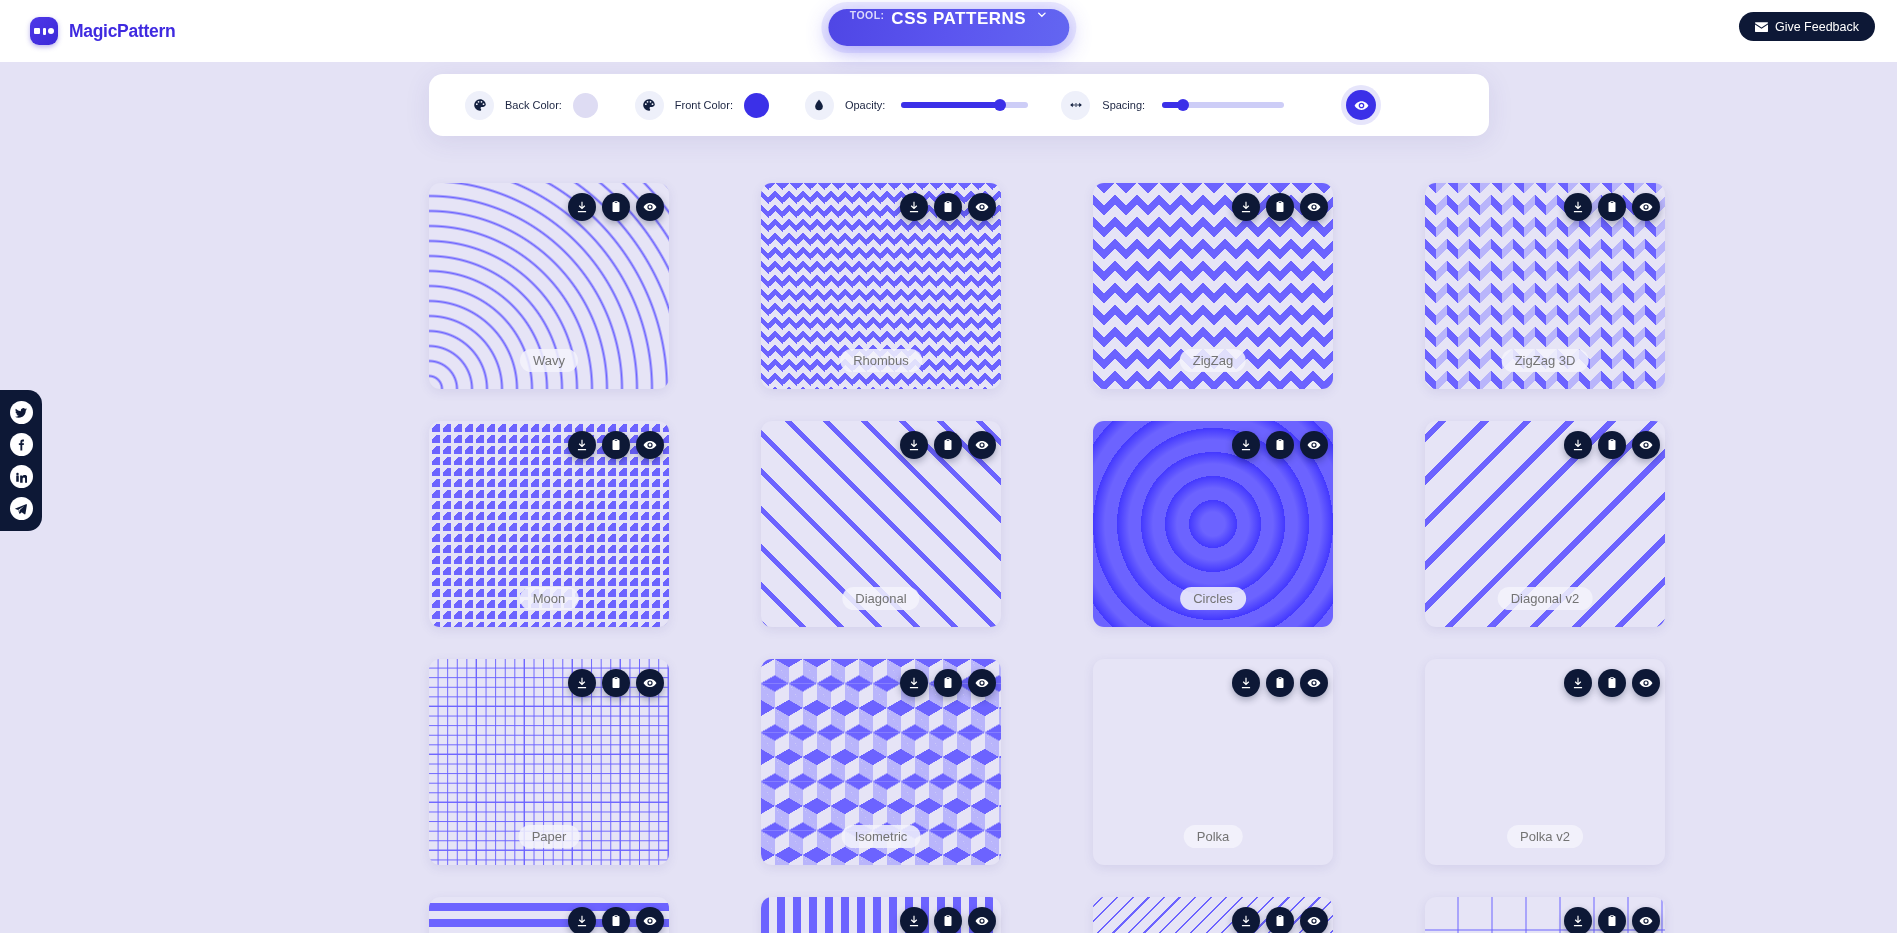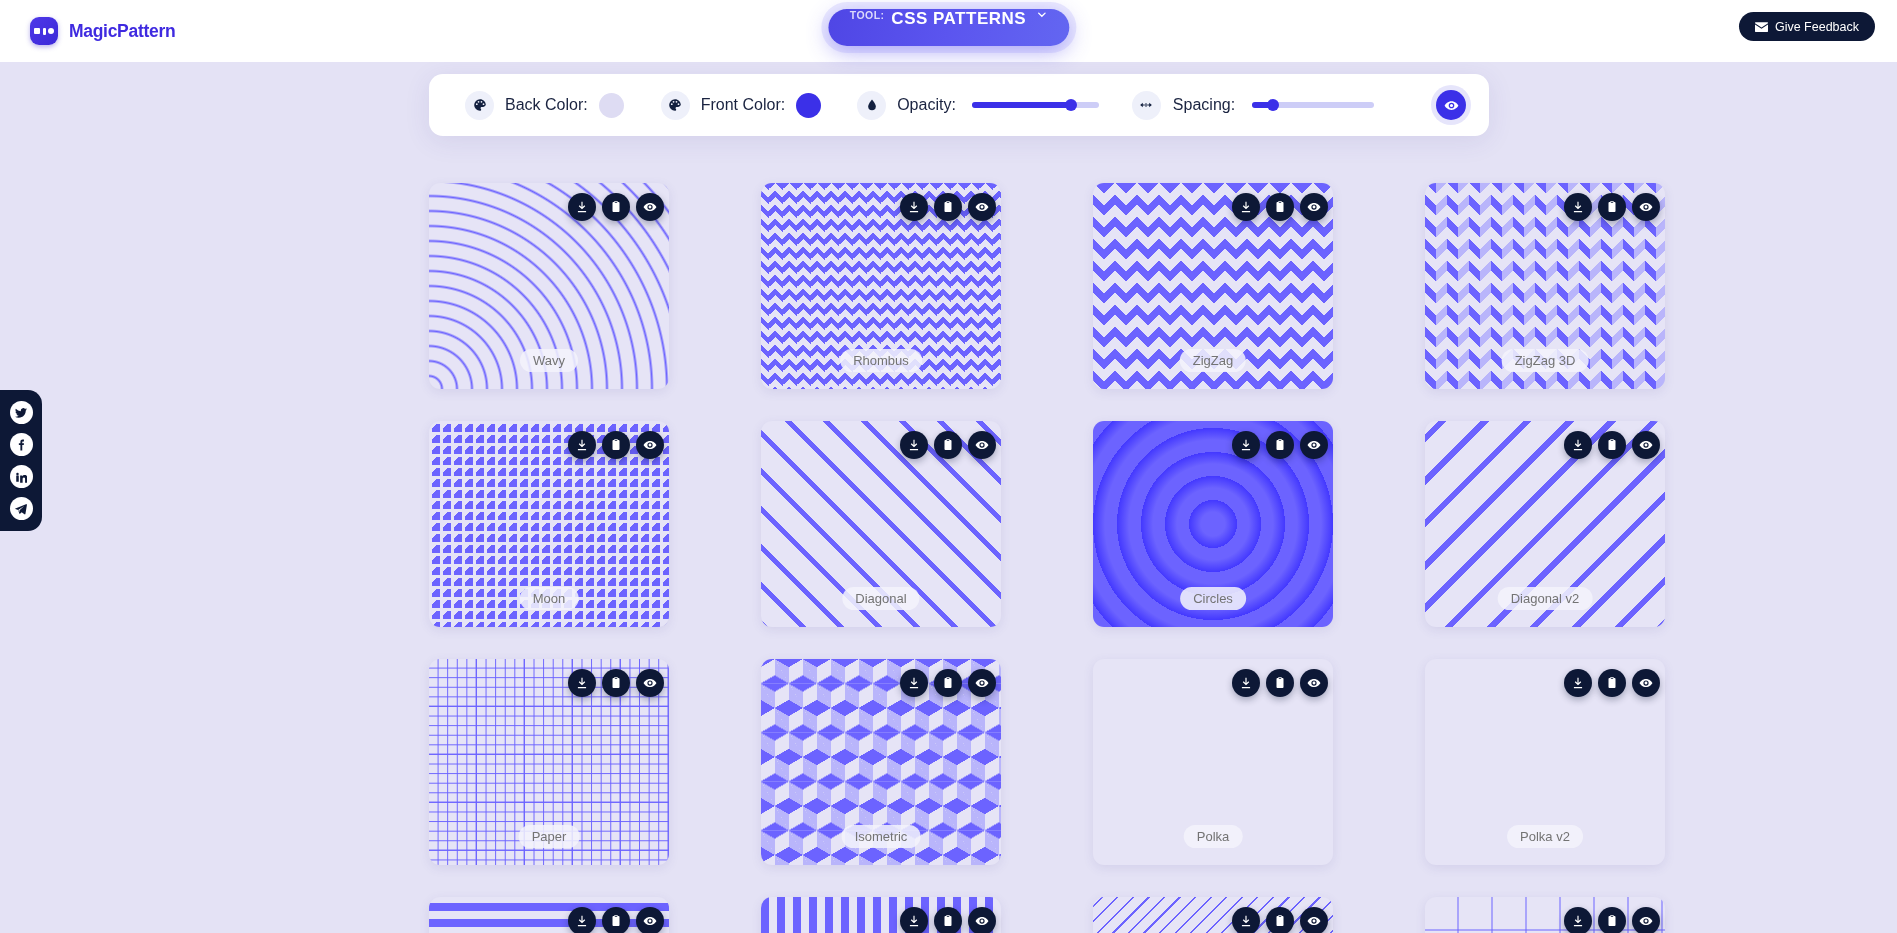--- a/index.html
+++ b/index.html
@@ -75,21 +75,21 @@
     background:#fff; border-radius:14px;
     box-shadow:0 5px 26px rgba(70,60,150,.10);
     display:flex; align-items:center; z-index:50;
   }
   .ctl-group { display:flex; align-items:center; gap:11px; }
   .ctl-icon {
     width:29px; height:29px; border-radius:50%; background:#eef0fa;
     display:flex; align-items:center; justify-content:center;
   }
   .ctl-icon svg { width:14px; height:14px; fill:#13203f; }
-  .ctl-label { font-size:16px; color:#1a2340; }
+  .ctl-label { font-size:11px; color:#1a2340; }
   .swatch {
     width:25px; height:25px; border-radius:50%;
     cursor:pointer; border:none;
   }
   .slider { position:relative; height:6px; border-radius:3px;
     background:#cdcdf7; cursor:pointer; }
   .slider .fill { position:absolute; left:0; top:0; height:6px;
     border-radius:3px; background:#3b30e8; }
   .slider .knob { position:absolute; top:-3px; width:12px; height:12px;
     border-radius:50%; background:#3b30e8; transform:translateX(-50%); }

